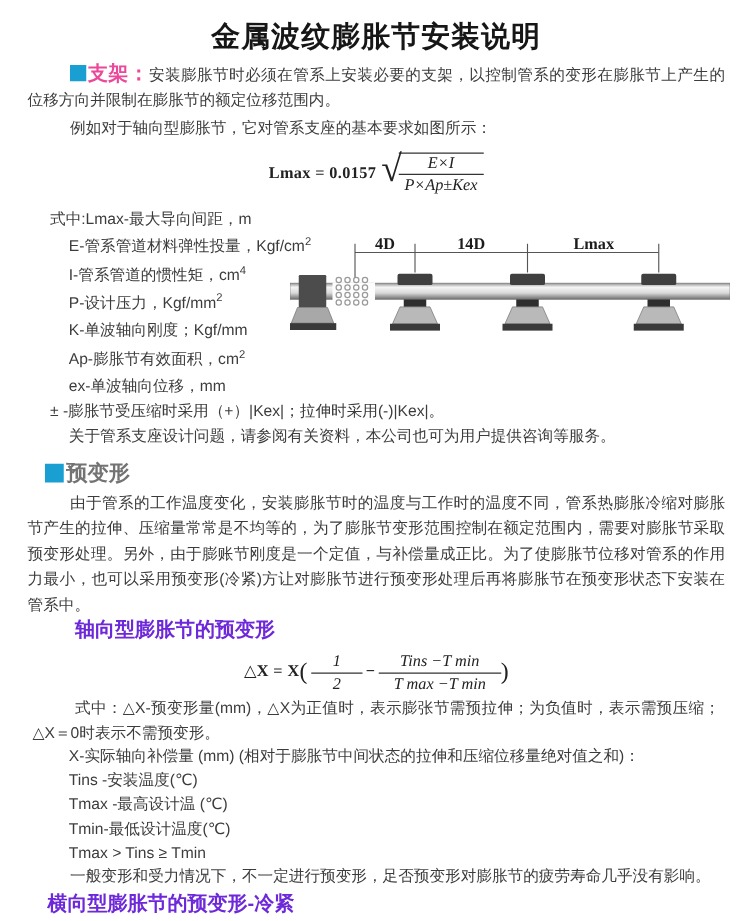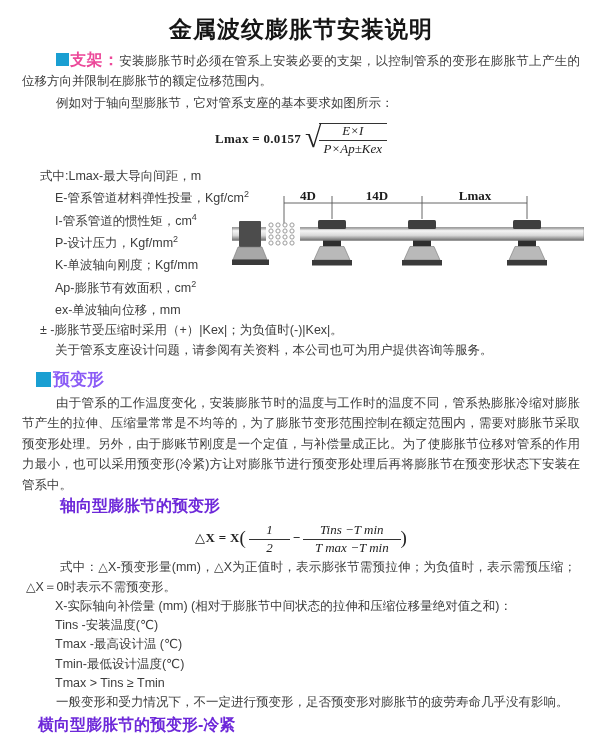--- a/index.html
+++ b/index.html
@@ -39,21 +39,21 @@
   
   .defs-wrap{position:relative;margin-top:4px;min-height:127px;}
   .def-line{line-height:18.2px;white-space:nowrap;}
   .def-first{margin-left:18px;}
   .def-sub{margin-left:33px;}
   sup{font-size:9px;}
   .pipe-diagram{position:absolute;top:26px;right:-4px;}
   .pm-line{line-height:20px;margin-left:18px;}
   .consult-line{line-height:20px;margin-left:33px;}
   
-  .h2{margin:8px 0 2px;font-size:17px;line-height:23px;font-weight:bold;color:#8b5cf6;margin-left:14px;}
+  .h2{margin:8px 0 2px;font-size:17px;line-height:23px;font-weight:bold;color:#737373;margin-left:14px;}
   .p-pre{line-height:20.5px;text-align:justify;margin:2px 0 0;text-indent:34px;}
   .h3{font-size:16px;line-height:21px;font-weight:bold;color:#6d28d9;margin:0;}
   .h3-axial{margin-left:38px;margin-top:0;}
   .h3-lateral{margin-left:16px;margin-top:2px;}
   .p-desc{line-height:19.5px;text-align:justify;margin:2px 4px 0;text-indent:34px;}
   .item-line{line-height:19.2px;margin-left:33px;}
   .note-line{line-height:19px;text-indent:34px;margin:0;}
 </style>
 </head>
 <body>
@@ -137,21 +137,21 @@
         <polygon points="-12,13 12,13 17,25.5 -17,25.5" fill="#a8a8a8" stroke="#777" stroke-width="0.6"></polygon>
         <rect x="-19" y="25.5" width="38" height="5.5" fill="#3a3a3a"></rect>
       </g>
 
       <use href="#sup" xlink:href="#sup" x="100" y="45"></use>
       <use href="#sup" xlink:href="#sup" x="190" y="45"></use>
       <use href="#sup" xlink:href="#sup" x="295" y="45"></use>
     </svg>
   </div>
 
-  <div class="pm-line">± -膨胀节受压缩时采用（+）|Kex|；为负值时(-)|Kex|。</div>
+  <div class="pm-line">± -膨胀节受压缩时采用（+）|Kex|；拉伸时采用(-)|Kex|。</div>
   <div class="consult-line">关于管系支座设计问题，请参阅有关资料，本公司也可为用户提供咨询等服务。</div>
 
   <div class="h2"><span class="sq sq-lg"></span><span>预变形</span></div>
 
   <p class="p-pre">由于管系的工作温度变化，安装膨胀节时的温度与工作时的温度不同，管系热膨胀冷缩对膨胀节产生的拉伸、压缩量常常是不均等的，为了膨胀节变形范围控制在额定范围内，需要对膨胀节采取预变形处理。另外，由于膨账节刚度是一个定值，与补偿量成正比。为了使膨胀节位移对管系的作用力最小，也可以采用预变形(冷紧)方让对膨胀节进行预变形处理后再将膨胀节在预变形状态下安装在管系中。</p>
 
   <div class="h3 h3-axial">轴向型膨胀节的预变形</div>
 
   <div class="formula f2">
     <span class="f-lhs">△X = X</span><span class="paren">(</span>

